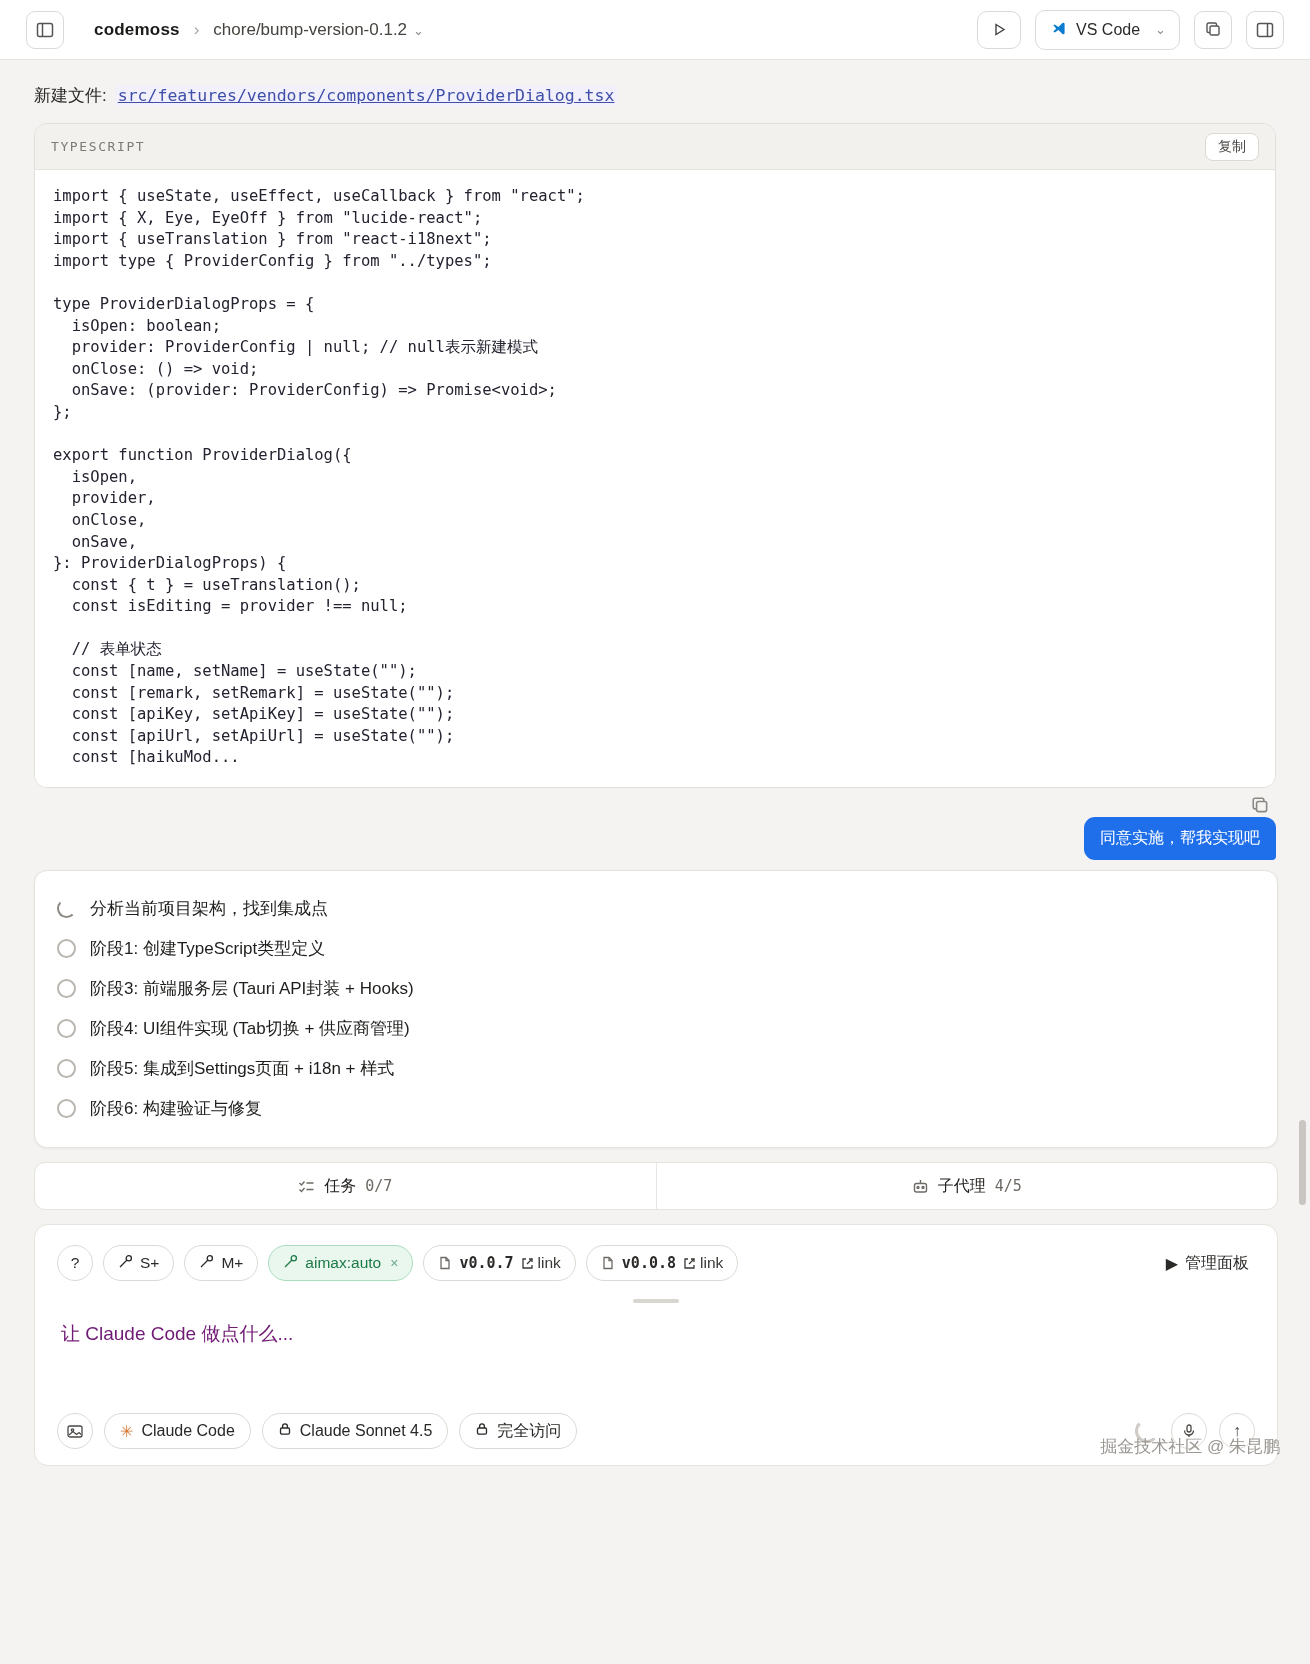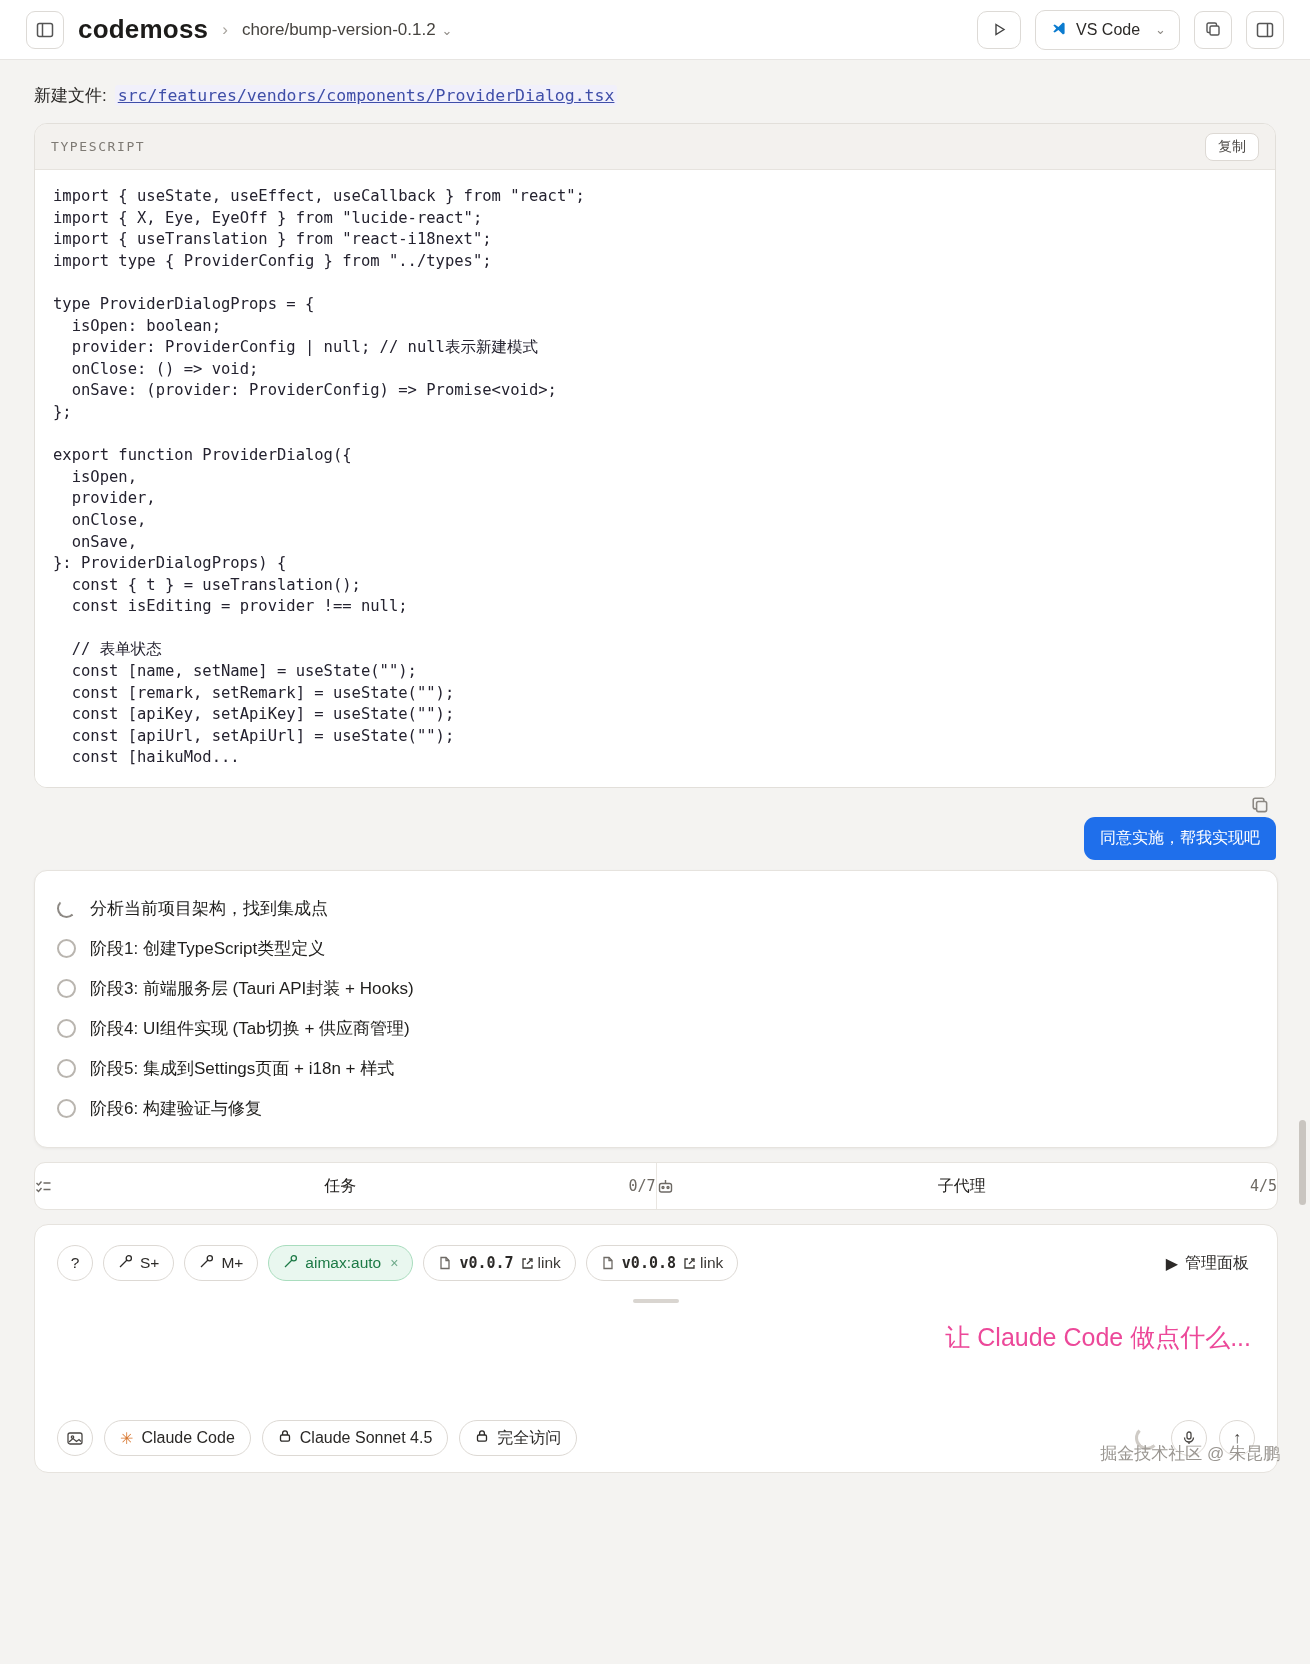--- a/index.html
+++ b/index.html
@@ -28,24 +28,25 @@
   }
   .icon-btn {
     width: 38px; height: 38px;
     border: 1px solid #dddad6;
     border-radius: 9px;
     background: #fff;
     display: flex; align-items: center; justify-content: center;
     color: #555;
   }
   .app-title {
-    font-size: 26px;
+    font-size: 17px;
     font-weight: bold;
     color: #1c1b19;
     letter-spacing: .2px;
+    margin-left: 16px;
   }
   .chev { color: #a8a49e; font-size: 17px; }
   .branch {
     font-size: 17px;
     color: #46433f;
   }
   .branch-caret { color: #8d8984; font-size: 13px; margin-left: 6px; }
   .spacer { flex: 1; }
   .run-btn {
     width: 44px; height: 38px;
@@ -180,21 +181,21 @@
     margin: 14px 32px 0 34px;
     display: flex;
     background: #fff;
     border: 1px solid #e6e3de;
     border-radius: 11px;
     overflow: hidden;
     height: 48px;
   }
   .stat {
     flex: 1;
-    display: flex; align-items: center; justify-content: space-between; gap: 9px;
+    display: flex; align-items: center; justify-content: center; gap: 9px;
     font-size: 16px;
     color: #23211f;
   }
   .stat + .stat { border-left: 1px solid #e9e6e1; }
   .stat .num { color: #6d6963; font-family: "DejaVu Sans Mono", monospace; font-size: 15px; }
   .stat .gi { color: #6e6a65; display:flex; align-items:center; }
 
   
   .composer {
     margin: 14px 32px 0 34px;
@@ -233,24 +234,23 @@
     display: flex; align-items: center; gap: 7px;
     font-size: 16px; color: #2c2a28;
     padding-right: 6px;
   }
   .grabber {
     width: 46px; height: 4px; border-radius: 2px;
     background: #d9d5d0;
     margin: 18px auto 6px auto;
   }
   .prompt {
-    font-size: 25px;
-    color: #ec4899;
+    font-size: 19px;
+    color: #701a75;
     padding: 12px 8px 60px 8px;
-    text-align: right;
   }
   .footrow {
     display: flex; align-items: center; gap: 11px;
     padding: 6px 4px 2px 4px;
   }
   .foot-chip {
     height: 36px;
     border: 1px solid #ddd9d4;
     border-radius: 18px;
     background: #fff;

